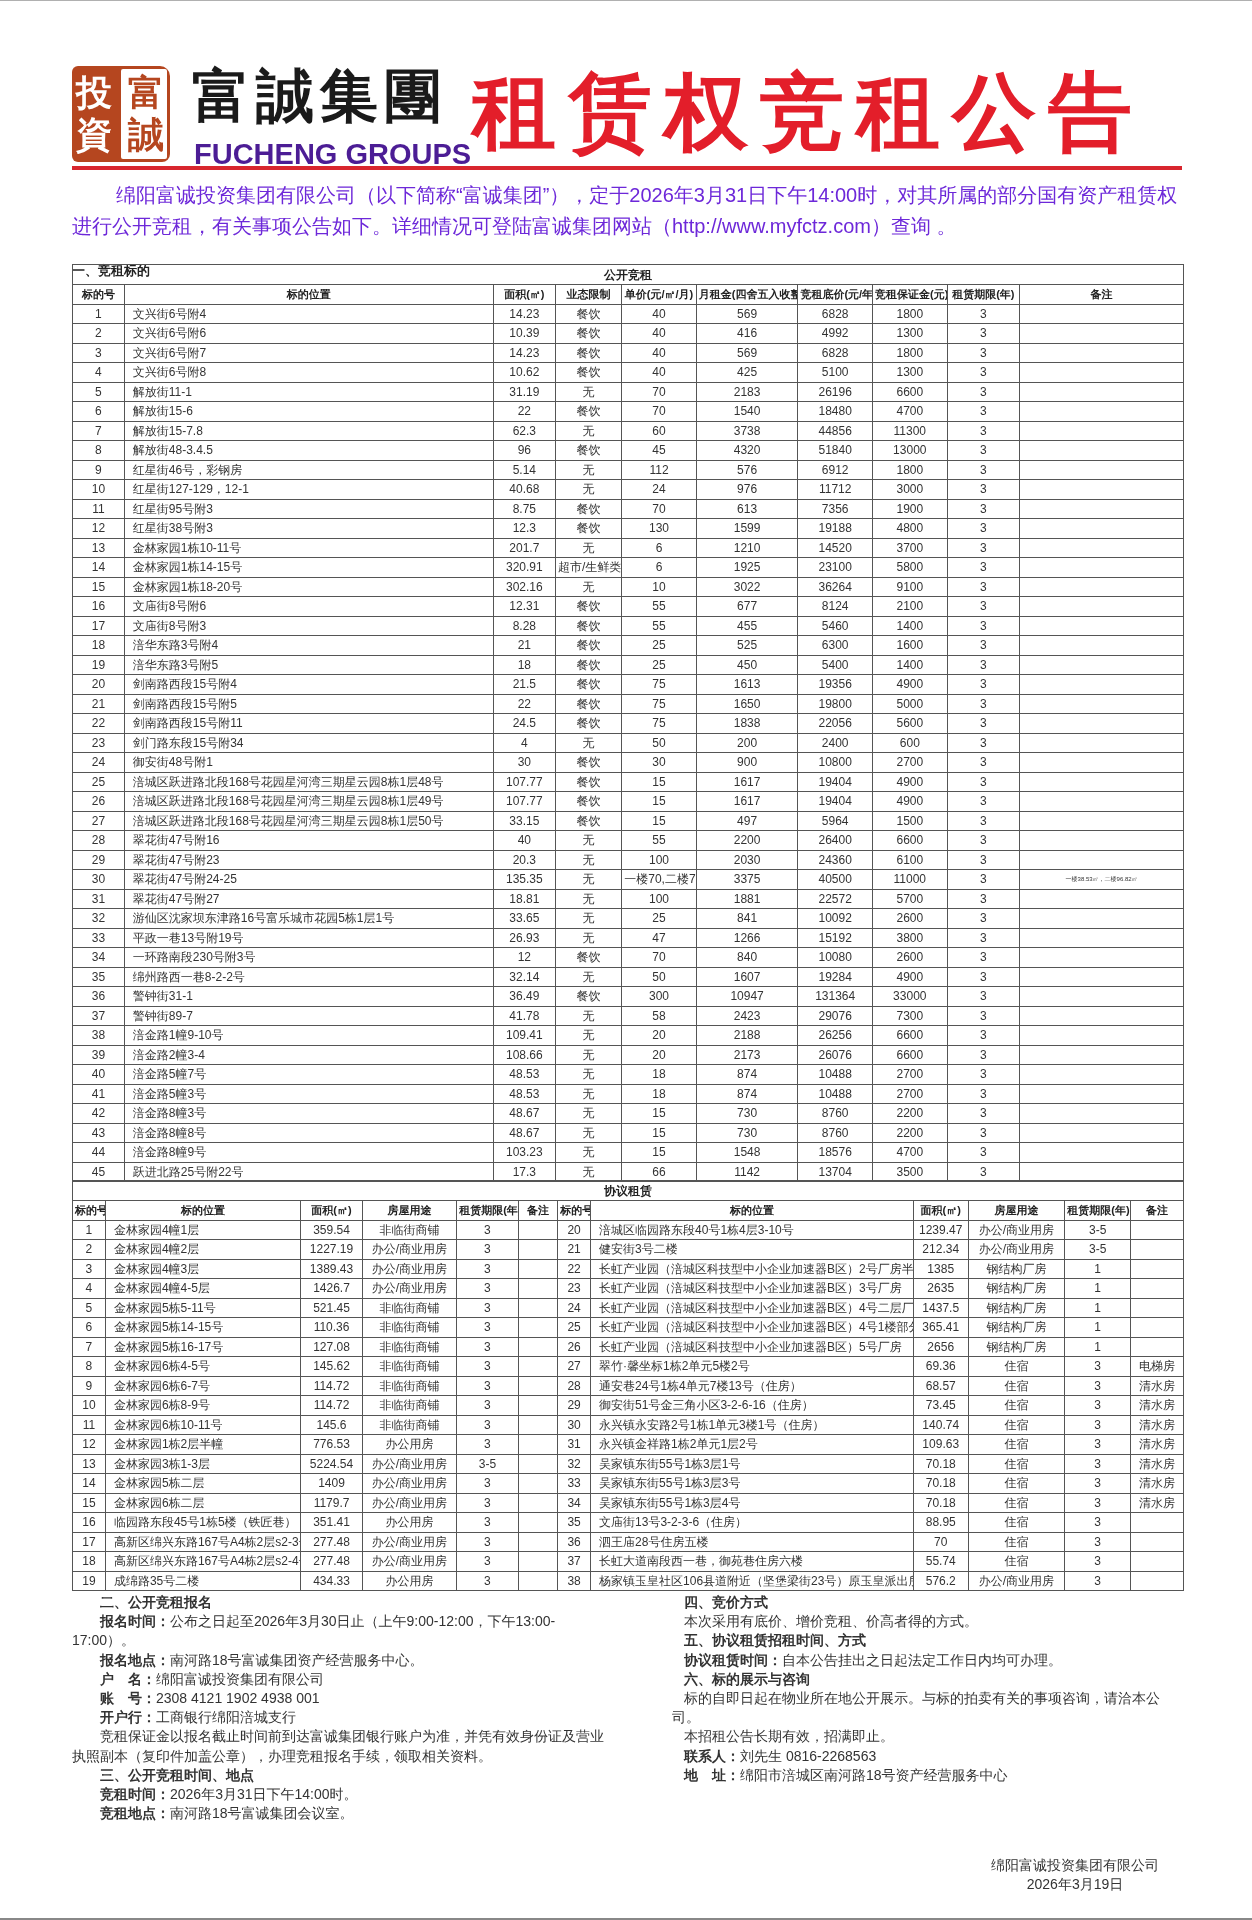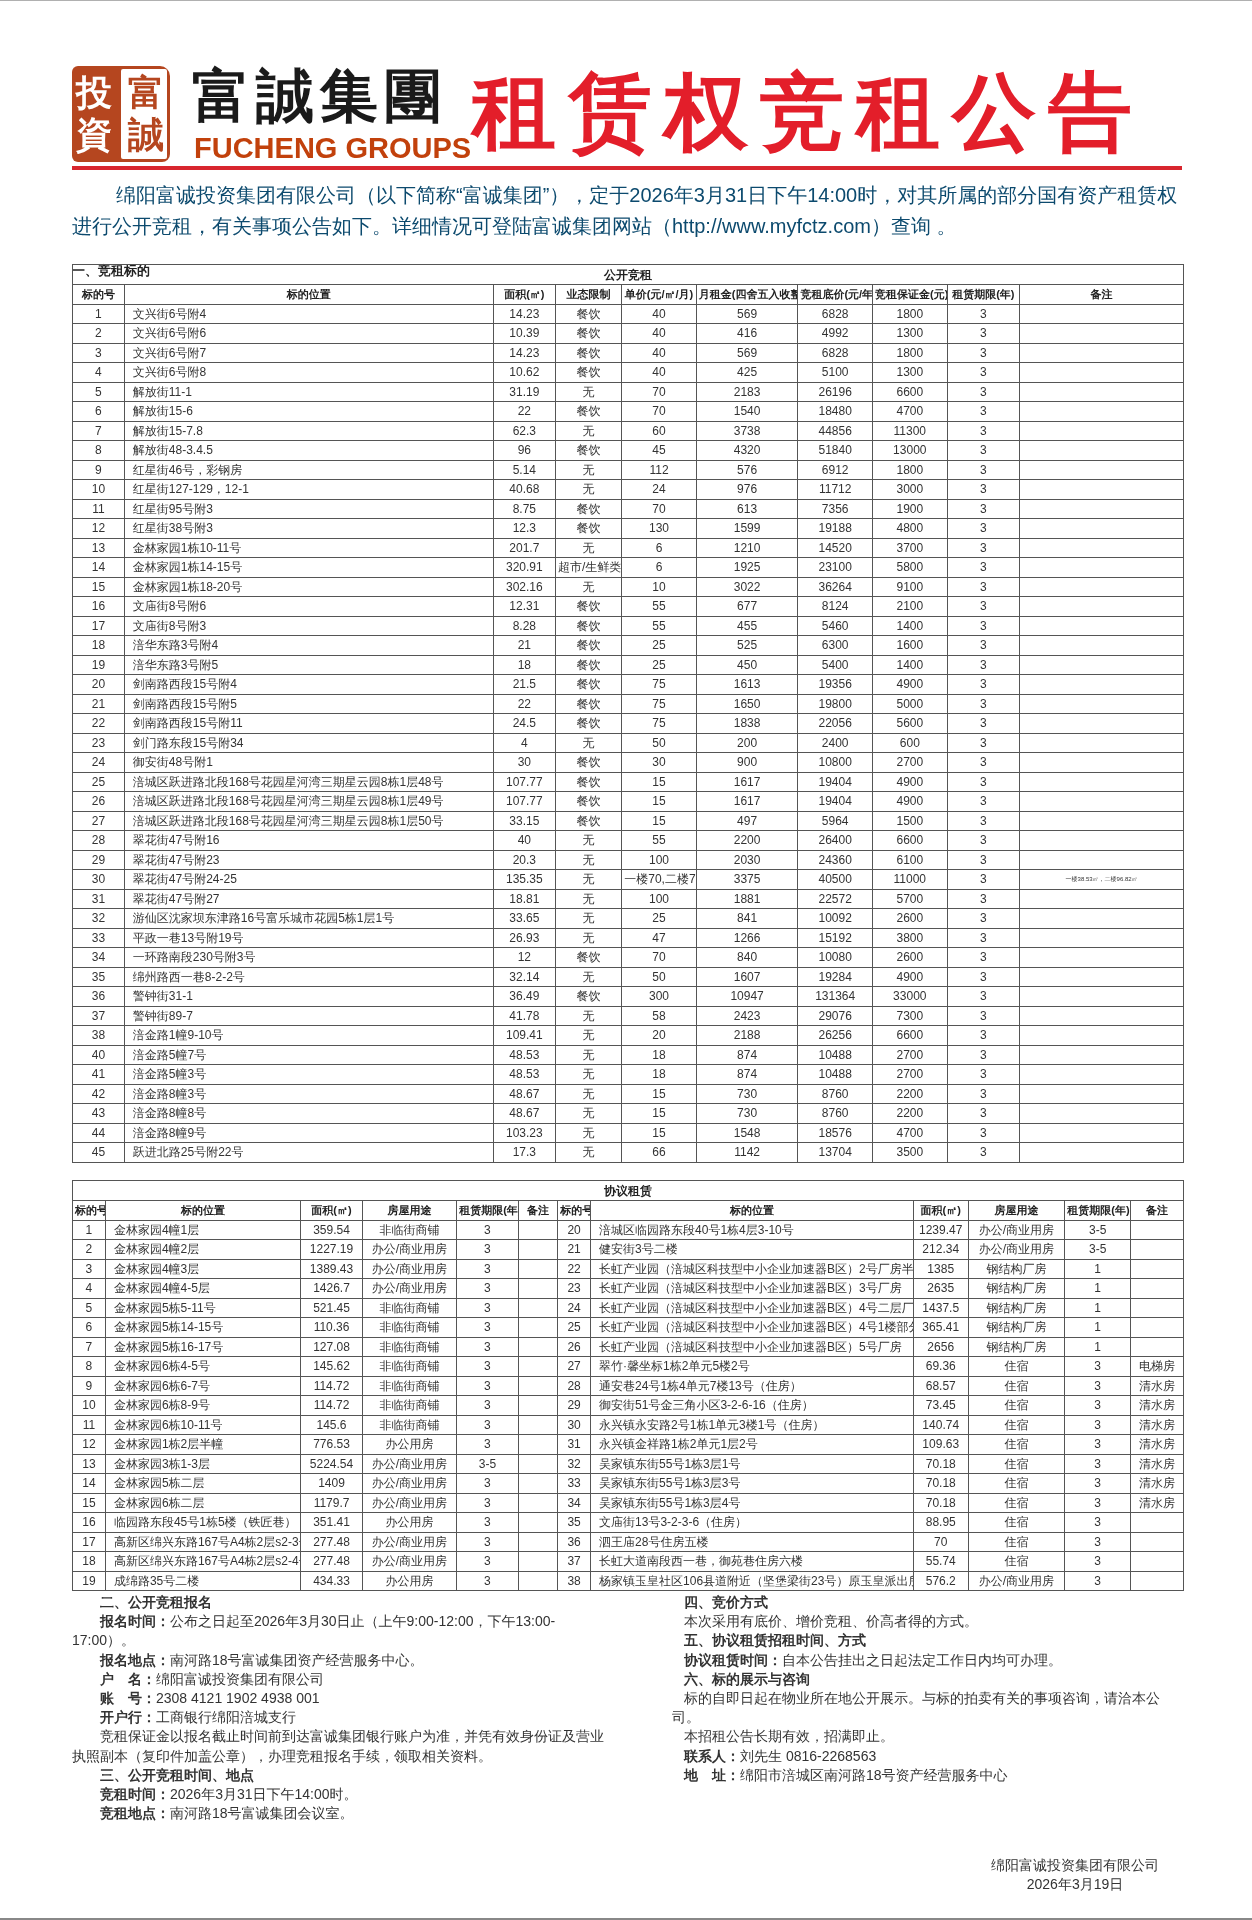--- a/index.html
+++ b/index.html
@@ -8,24 +8,24 @@
   .topline{position:absolute;left:0;top:0;width:1252px;height:1px;background:#b0b0b0;}
   .header{position:absolute;left:72px;top:62px;width:1110px;height:104px;}
   .seal{position:absolute;left:0;top:4px;width:98px;height:96px;background:#b5461f;border-radius:6px 10px 8px 6px;overflow:hidden;}
   .seal .c{position:absolute;font-family:"DejaVu Serif",serif;font-weight:bold;color:#fff;font-size:36px;line-height:40px;}
   .seal .c1{left:4px;top:6px;}
   .seal .c2{left:4px;top:48px;}
   .seal .box{position:absolute;right:3px;top:3px;width:46px;height:90px;background:#fff;border-radius:2px;}
   .seal .c3{right:6px;top:6px;color:#b5461f;}
   .seal .c4{right:6px;top:48px;color:#b5461f;}
   .brand-cn{position:absolute;left:120px;top:2px;font-family:"DejaVu Serif",serif;font-weight:bold;font-size:58px;letter-spacing:6px;color:#1a1a1a;line-height:64px;}
-  .brand-en{position:absolute;left:122px;top:70px;font-family:"Liberation Sans",sans-serif;font-weight:bold;font-size:29px;color:#c2410c;letter-spacing:0px;line-height:32px;}
+  .brand-en{position:absolute;left:122px;top:76px;font-family:"Liberation Sans",sans-serif;font-weight:bold;font-size:29px;color:#4c1d95;letter-spacing:0px;line-height:32px;}
   .title{position:absolute;left:400px;top:-6px;font-family:"DejaVu Sans",sans-serif;font-weight:bold;font-size:84px;letter-spacing:12px;color:#e31e2a;line-height:112px;white-space:nowrap;}
   .redline{position:absolute;left:72px;top:166px;width:1110px;height:4px;background:#d8262e;}
-  .intro{position:absolute;left:72px;top:180px;width:1110px;font-size:20px;line-height:31px;color:#0c4a6e;text-indent:44px;font-family:"Liberation Sans",sans-serif;}
+  .intro{position:absolute;left:72px;top:180px;width:1110px;font-size:20px;line-height:31px;color:#6d28d9;text-indent:44px;font-family:"Liberation Sans",sans-serif;}
   .sec1{position:absolute;left:72px;top:262px;font-size:13px;font-weight:bold;}
   table{border-collapse:collapse;table-layout:fixed;font-family:"Liberation Sans",sans-serif;}
   td,th{border:1px solid #555;padding:0 2px;font-size:12px;font-weight:normal;white-space:nowrap;overflow:hidden;height:18.5px;line-height:18px;color:#333;}
   th{font-weight:bold;font-size:11px;color:#222;}
   .t1{position:absolute;left:72px;top:264px;width:1112px;}
   .t2{position:absolute;left:72px;top:1180px;width:1112px;}
   .c{text-align:center;}
   .l{text-align:left;padding-left:8px;}
   .cap{text-align:center;font-weight:bold;font-size:12px;height:19px;}
   .note-small{font-size:6px;}
@@ -543,20 +543,32 @@
           <td class="c">109.41</td>
           <td class="c">无</td>
           <td class="c">20</td>
           <td class="c">2188</td>
           <td class="c">26256</td>
           <td class="c">6600</td>
           <td class="c">3</td>
           <td class="c note-small"></td>
         </tr>
         <tr>
+          <td class="c">39</td>
+          <td class="l">涪金路2幢3-4</td>
+          <td class="c">108.66</td>
+          <td class="c">无</td>
+          <td class="c">20</td>
+          <td class="c">2173</td>
+          <td class="c">26076</td>
+          <td class="c">6600</td>
+          <td class="c">3</td>
+          <td class="c note-small"></td>
+        </tr>
+        <tr>
           <td class="c">40</td>
           <td class="l">涪金路5幢7号</td>
           <td class="c">48.53</td>
           <td class="c">无</td>
           <td class="c">18</td>
           <td class="c">874</td>
           <td class="c">10488</td>
           <td class="c">2700</td>
           <td class="c">3</td>
           <td class="c note-small"></td>

